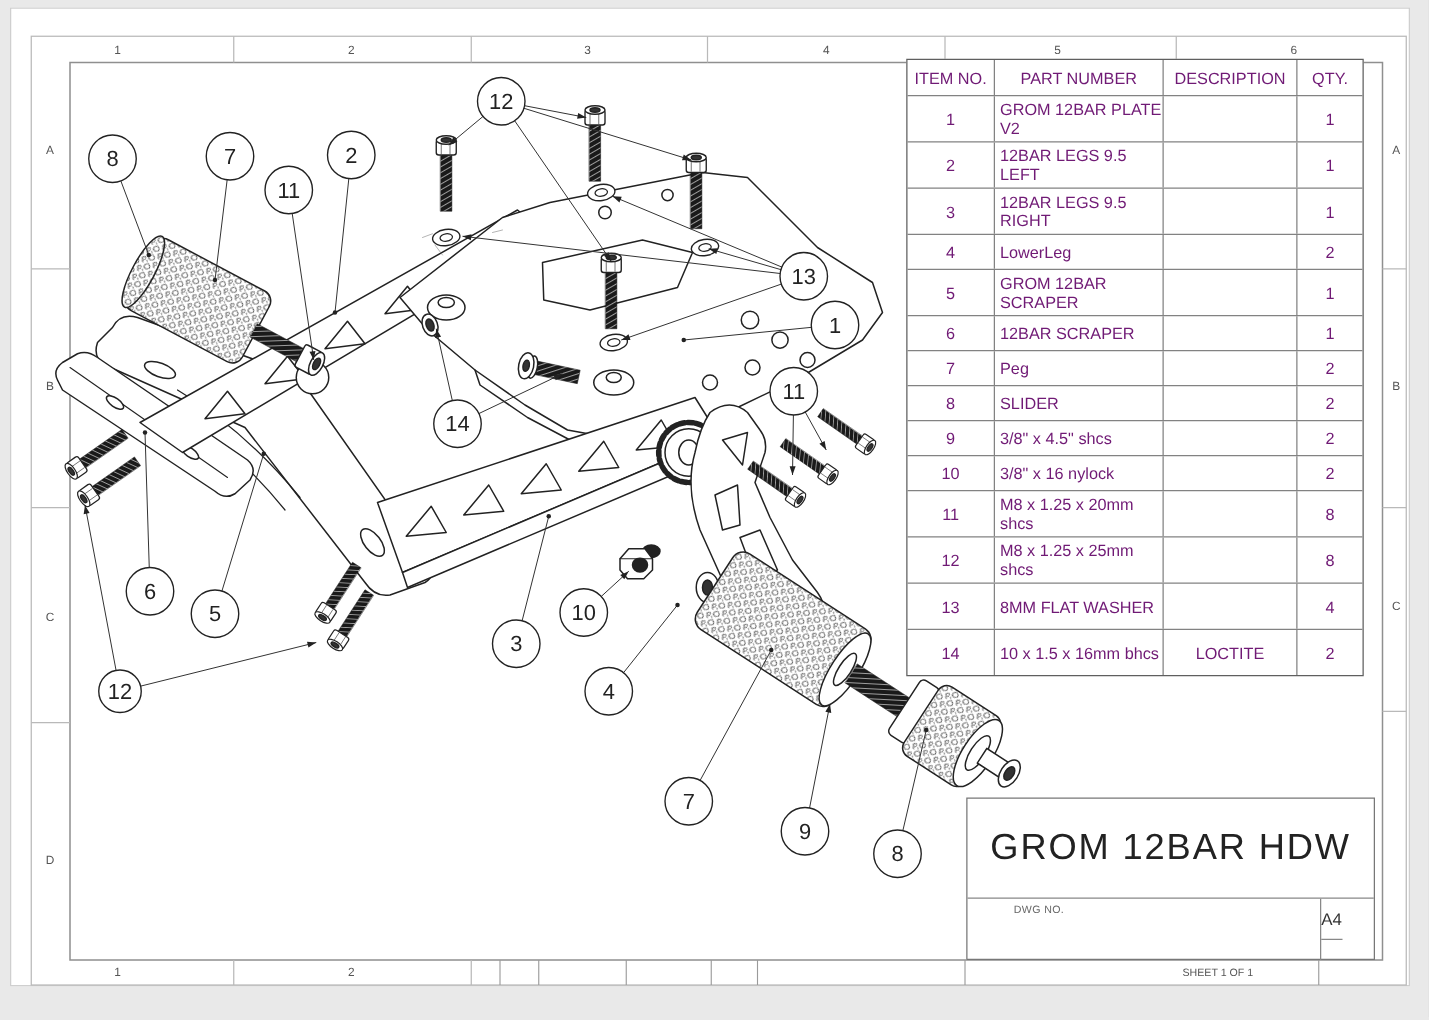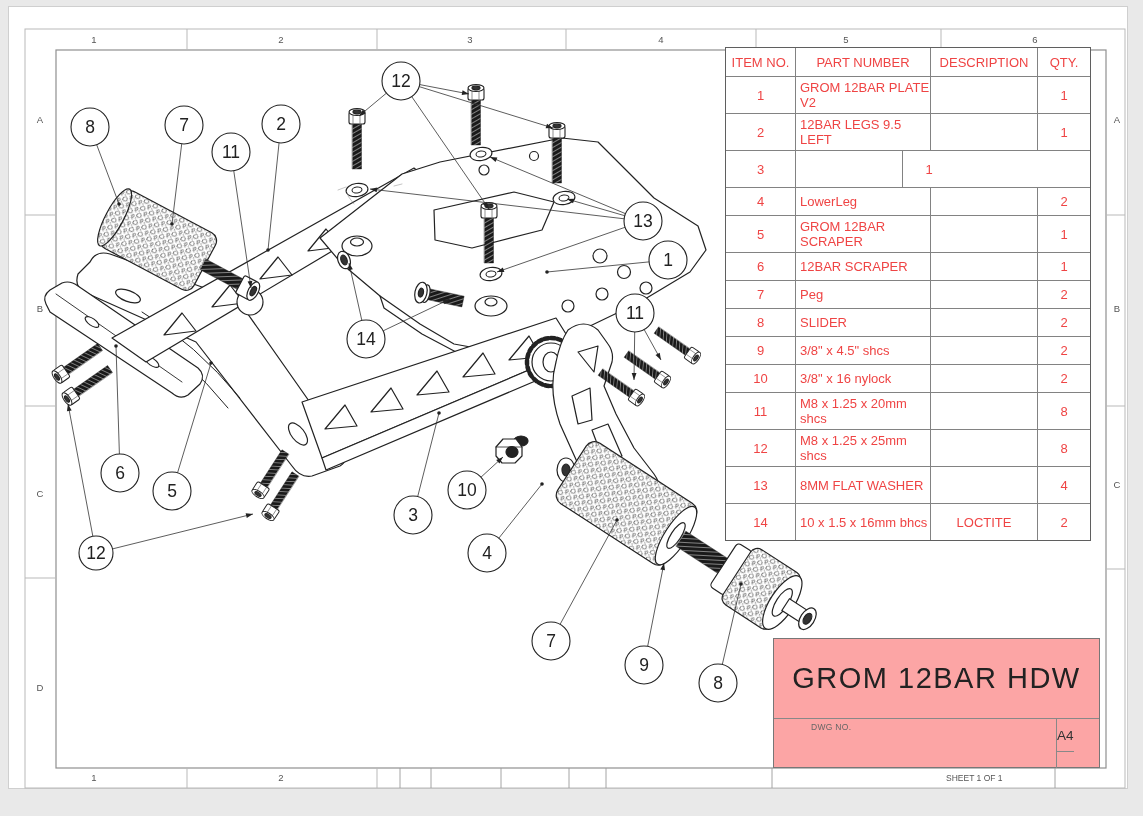--- a/index.html
+++ b/index.html
@@ -3,33 +3,33 @@
 <meta charset="utf-8">
 <style>
   html,body{margin:0;padding:0;background:#dcdcdc;}
   .screen{position:relative;width:1143px;height:816px;background:#e9e9e9;overflow:hidden;
           font-family:"Liberation Sans",sans-serif;}
   .paper{position:absolute;left:8px;top:6px;width:1120px;height:783px;background:#ffffff;
          border:1px solid #cfcfcf;box-sizing:border-box;}
   svg.overlay{position:absolute;left:0;top:0;}
   
   .bom{position:absolute;left:725px;top:47px;width:364px;border:1.5px solid #5f5f5f;
-       box-sizing:content-box;background:#fff;color:#ef4444;}
+       box-sizing:content-box;background:#fff;color:#701a75;}
   .bom-row{display:flex;border-top:1px solid #828282;}
   .bom-row:first-child{border-top:none;}
   .bom-cell{display:flex;align-items:center;justify-content:center;box-sizing:border-box;
             border-right:1px solid #828282;font-size:13px;line-height:15px;text-align:center;}
   .bom-cell:last-child{border-right:none;}
   .c-item{width:70px;}
   .c-part{width:135px;justify-content:flex-start;text-align:left;padding-left:4px;}
   .c-desc{width:107px;text-align:center;}
   .c-qty{width:52px;}
   .bom-head .bom-cell{font-size:13px;justify-content:center;text-align:center;padding-left:0;}
   
-  .tblock{position:absolute;left:773px;top:638px;width:327px;height:130px;background:#fca5a5;
+  .tblock{position:absolute;left:773px;top:638px;width:327px;height:130px;background:#ffffff;
           border:1.2px solid #777;box-sizing:border-box;color:#2d2d2d;}
   .tb-title{height:79px;border-bottom:1px solid #888;display:flex;align-items:center;
             justify-content:center;font-size:29px;letter-spacing:1.5px;color:#222;white-space:nowrap;}
   .tb-row2{display:flex;height:49px;margin-left:32px;}
   .tb-dwg{flex:1;position:relative;}
   .tb-dwg-label{position:absolute;left:5px;top:3px;font-size:8.5px;color:#666;letter-spacing:.3px;}
   .tb-right{width:42px;border-left:1px solid #888;display:flex;flex-direction:row;}
   .tb-a4{height:32px;border-bottom:1px solid #888;display:flex;align-items:center;
          justify-content:center;font-size:13.5px;color:#333;}
   .tb-a4b{flex:1;}
@@ -399,20 +399,21 @@
         <div class="bom-cell c-qty">1</div>
       </div>
       <div class="bom-row" style="height: 36px;">
         <div class="bom-cell c-item">2</div>
         <div class="bom-cell c-part">12BAR LEGS 9.5 LEFT</div>
         <div class="bom-cell c-desc"></div>
         <div class="bom-cell c-qty">1</div>
       </div>
       <div class="bom-row" style="height: 36px;">
         <div class="bom-cell c-item">3</div>
+        <div class="bom-cell c-part">12BAR LEGS 9.5 RIGHT</div>
         <div class="bom-cell c-desc"></div>
         <div class="bom-cell c-qty">1</div>
       </div>
       <div class="bom-row" style="height: 27px;">
         <div class="bom-cell c-item">4</div>
         <div class="bom-cell c-part">LowerLeg</div>
         <div class="bom-cell c-desc"></div>
         <div class="bom-cell c-qty">2</div>
       </div>
       <div class="bom-row" style="height: 36px;">

